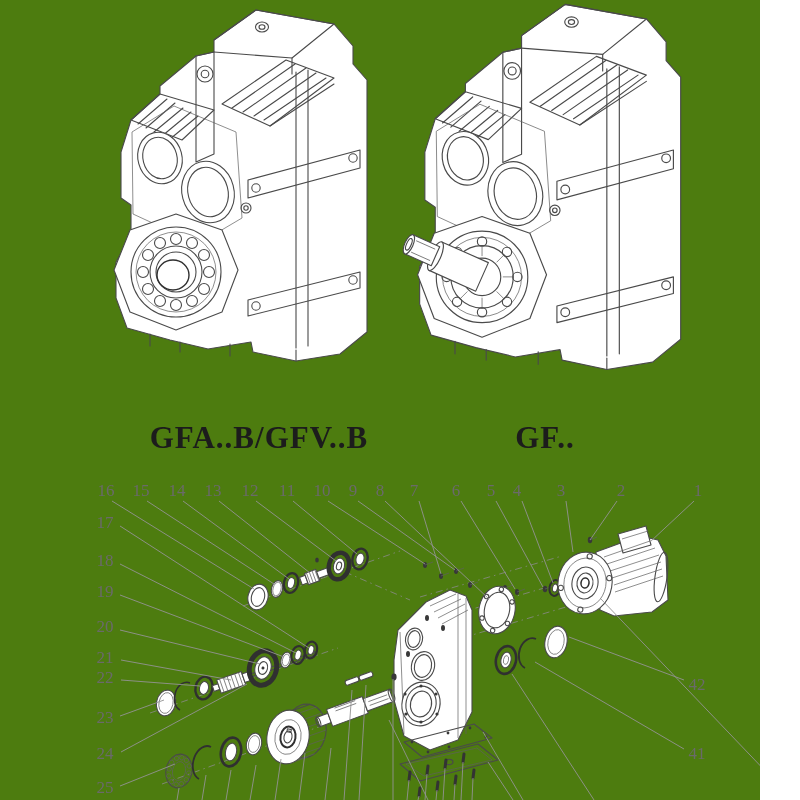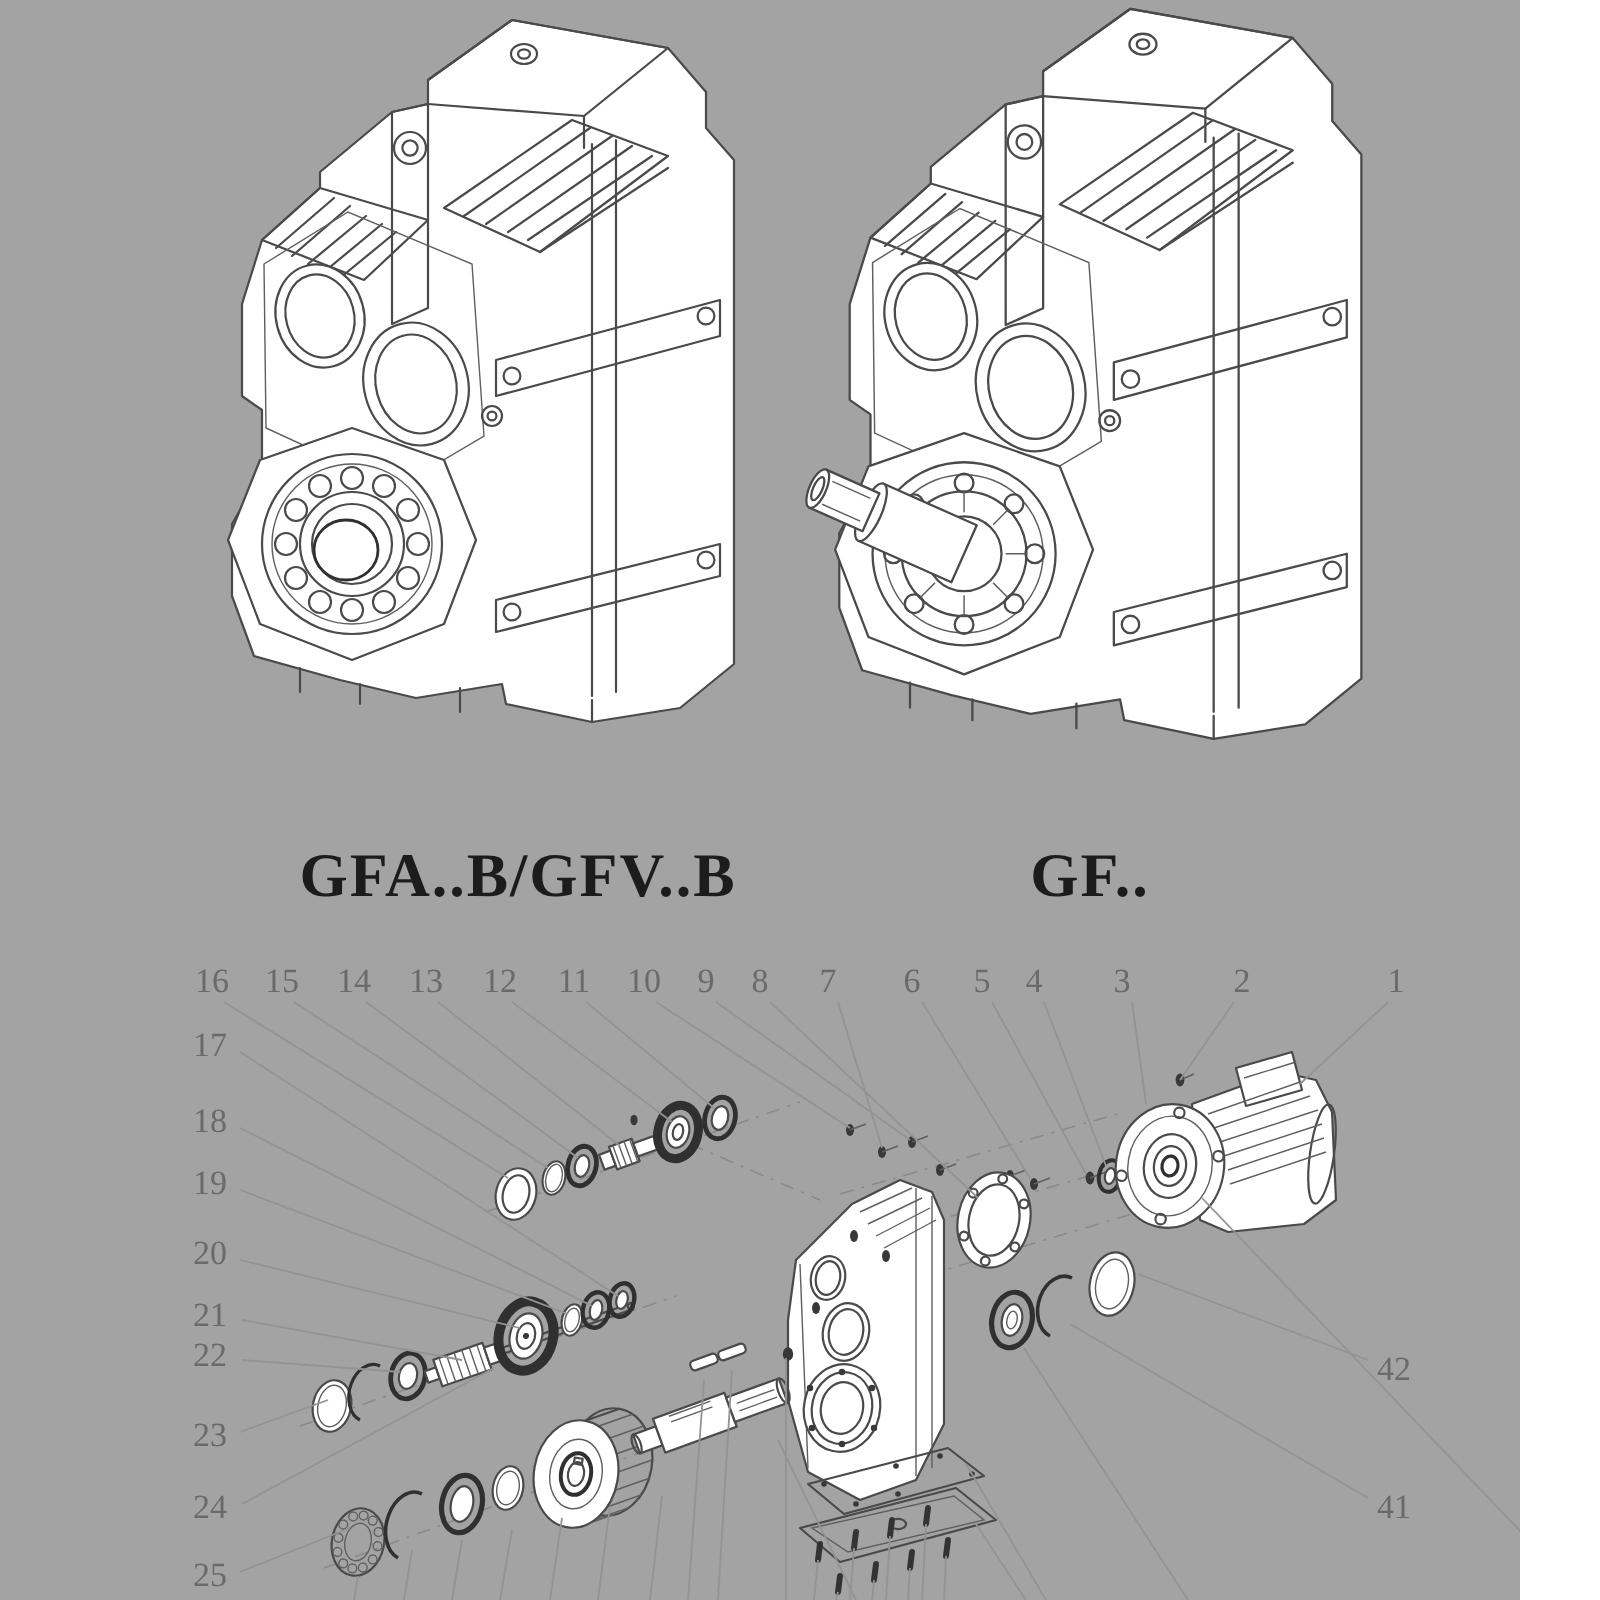--- a/index.html
+++ b/index.html
@@ -1,16 +1,16 @@
 <!DOCTYPE html>
 <html><head>
 <meta charset="utf-8">
 <style>
   html,body{margin:0;padding:0;background:#ffffff;}
-  .stage{position:relative;width:760px;height:800px;background:#a3a3a3;overflow:hidden;
+  .stage{position:relative;width:760px;height:800px;background:#4d7c0f;overflow:hidden;
          font-family:"Liberation Serif", serif;}
   svg{display:block}
   .ln{stroke:#4a4a4a;stroke-width:1.1;fill:none;stroke-linejoin:round;stroke-linecap:round}
   .lnw{stroke:#4a4a4a;stroke-width:1.1;fill:#ffffff;stroke-linejoin:round}
   .thin{stroke:#5f5f5f;stroke-width:.7;fill:none}
   .dark{stroke:#303030;fill:none}
   .dk{fill:#383838;stroke:none}
   .dash{stroke:#8a8a8a;stroke-width:.8;stroke-dasharray:7 4 1.5 4;fill:none}
   .leader{stroke:#939393;stroke-width:.9;fill:none}
   .callout-text{font:17px "Liberation Serif", serif;fill:#6a6a6a}

